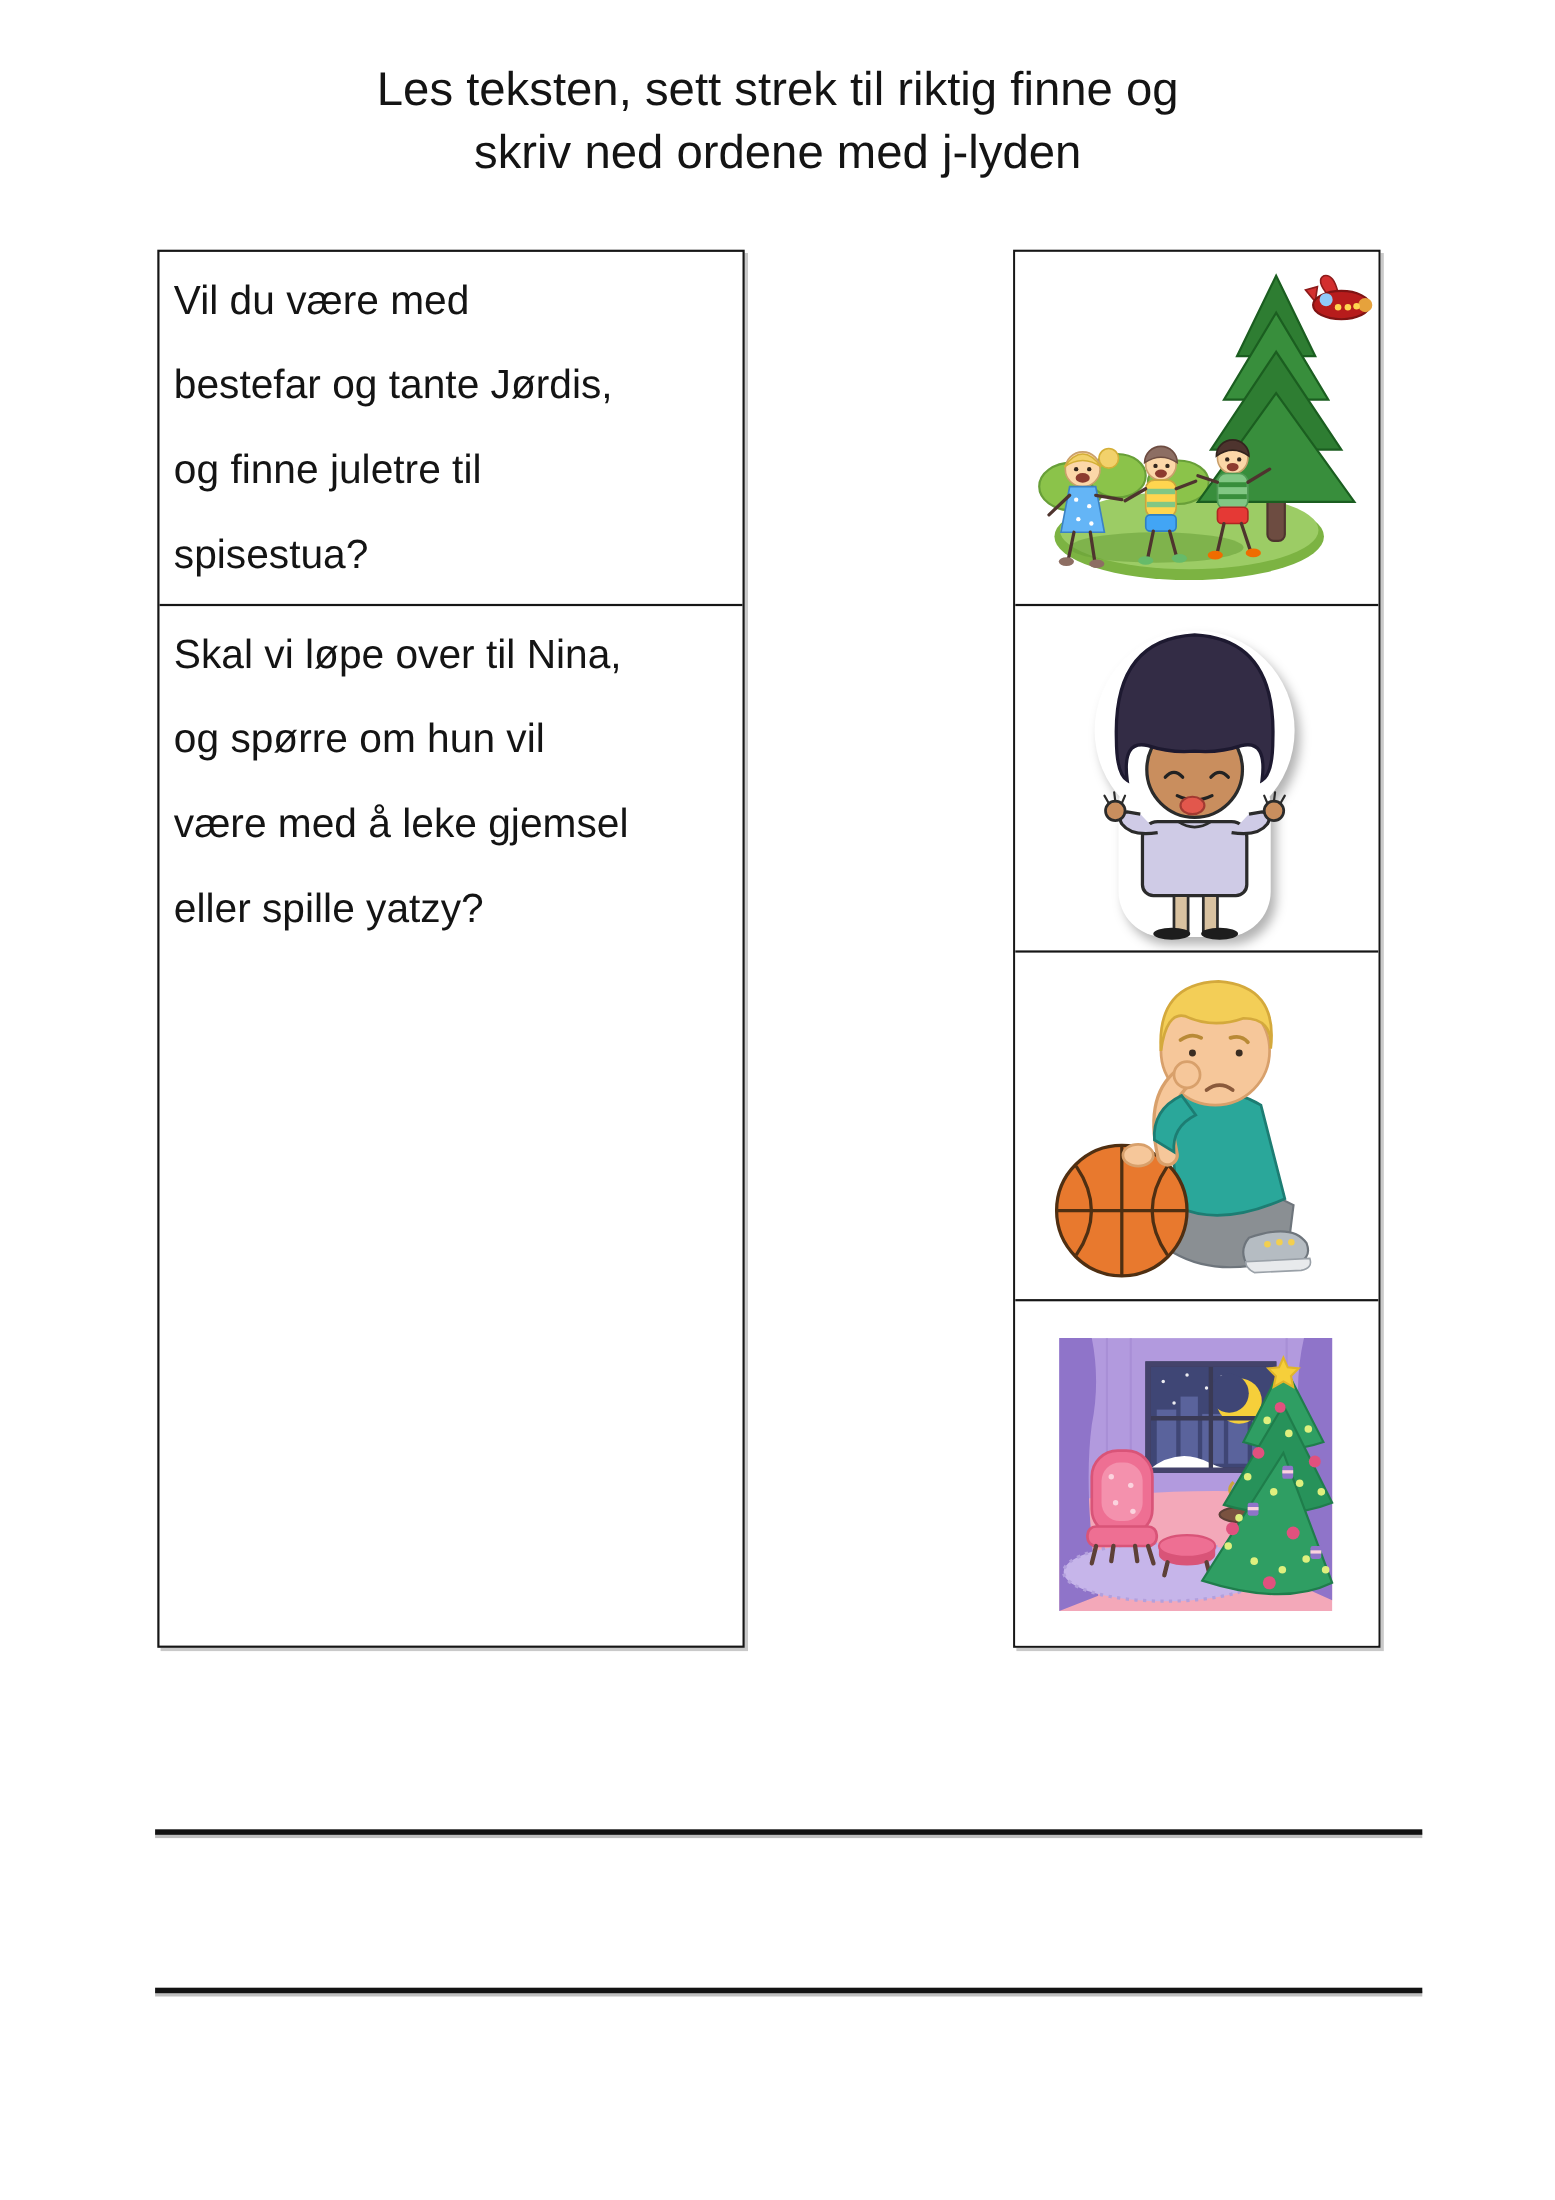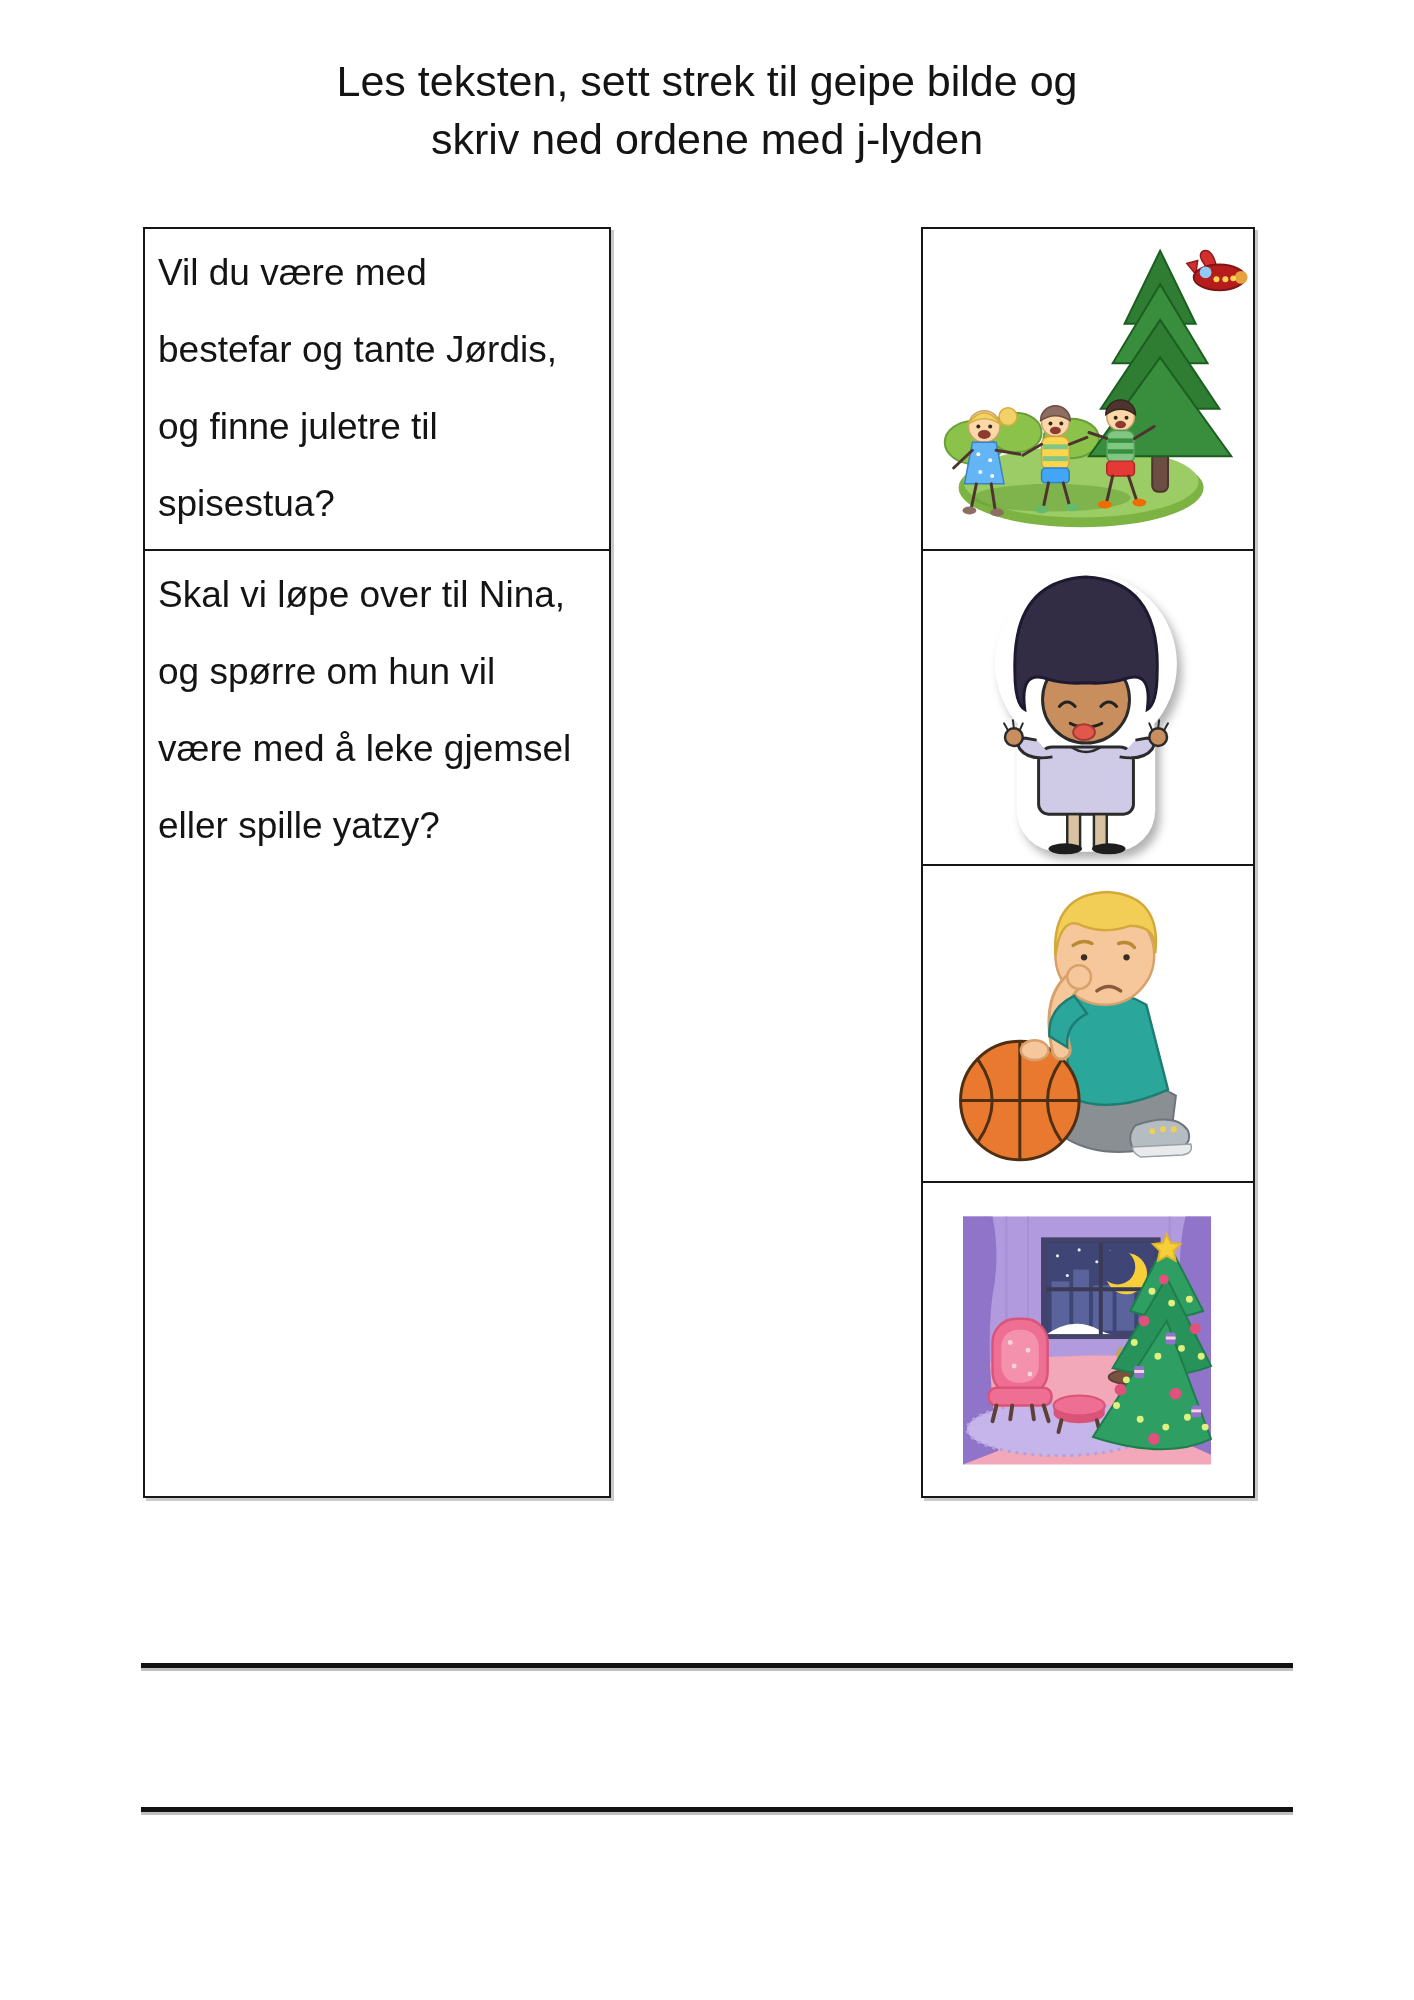--- a/index.html
+++ b/index.html
@@ -17,21 +17,21 @@
   
   .title{
     position:absolute;top:52px;left:0;width:100%;
     text-align:center;
     font-size:43px;line-height:58px;
     color:#141414;
   }
 
   
   .text-table{
-    position:absolute;left:143px;top:227px;width:468px;
+    position:absolute;left:143px;top:227px;width:534px;
     box-sizing:border-box;
     border:2.5px solid #161616;
     background:#fff;
     box-shadow:3px 3px 0 #c9c9c9;
     display:grid;
     grid-template-rows:320px 315px 317px 315px;
   }
   .text-cell{
     box-sizing:border-box;
     border-top:2.5px solid #161616;
@@ -70,21 +70,21 @@
   }
   .line-1{top:1663px;}
   .line-2{top:1807px;}
 </style>
 </head>
 <body>
 
 <div class="page">
 
   <header class="title">
-    <div class="title-line">Les teksten, sett strek til geipe bilde og</div>
+    <div class="title-line">Les teksten, sett strek til riktig finne og</div>
     <div class="title-line">skriv ned ordene med j-lyden</div>
   </header>
 
   <section class="text-table">
     <div class="text-cell">Vil du være med
 bestefar og tante Jørdis,
 og finne juletre til
 spisestua?</div>
     <div class="text-cell">Skal vi løpe over til Nina,
 og spørre om hun vil

